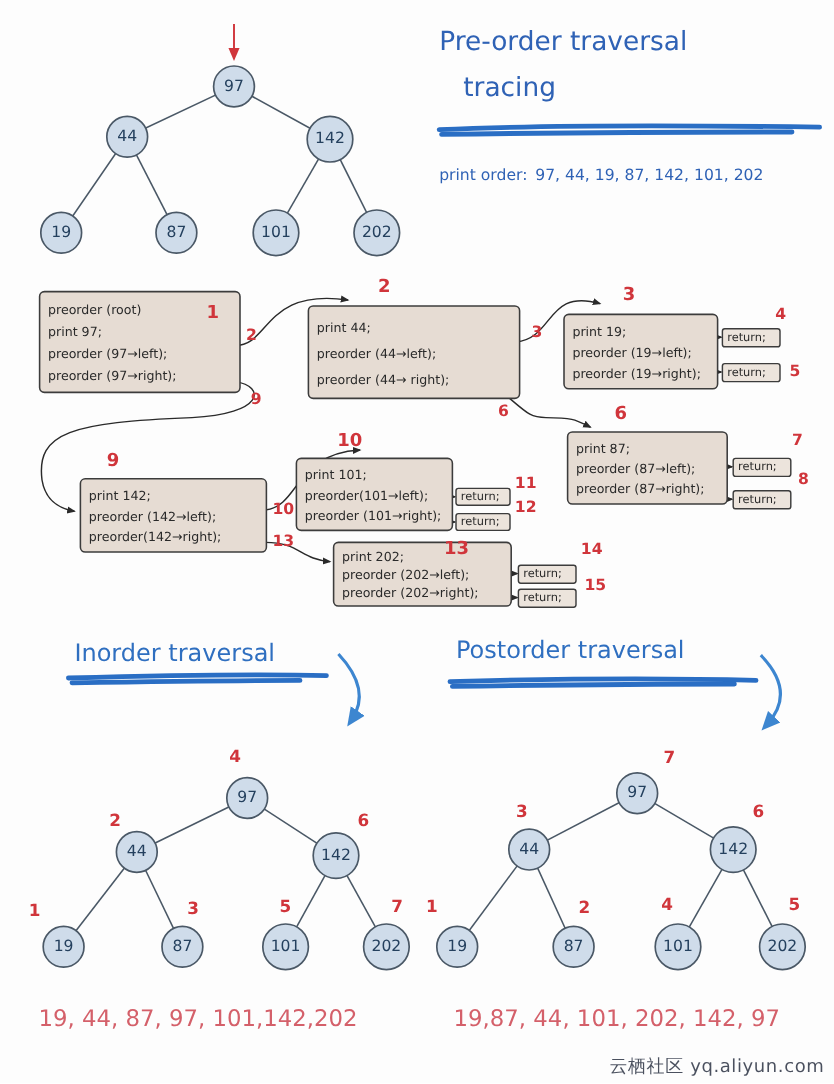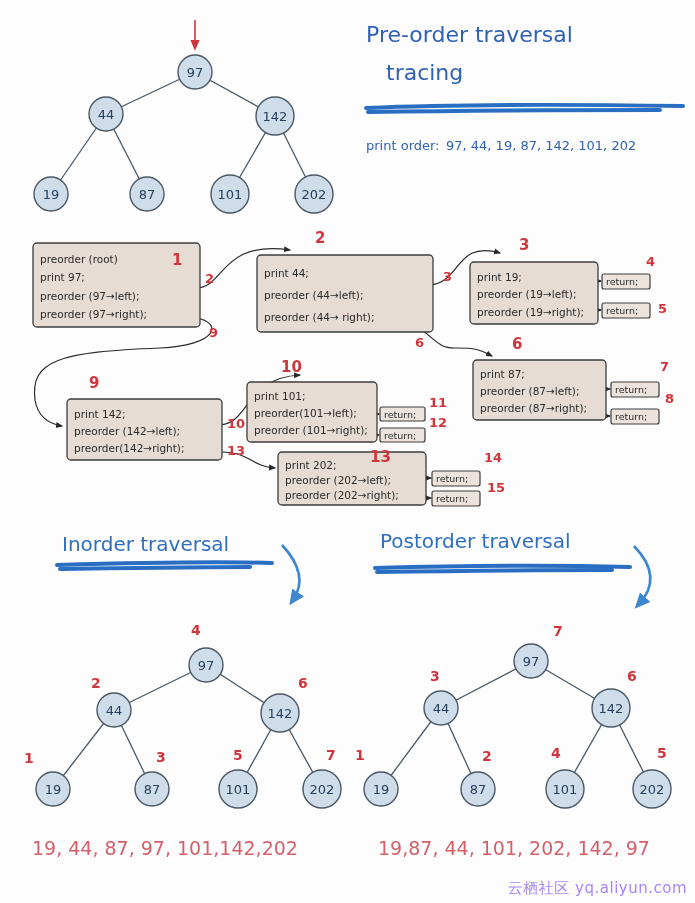--- a/index.html
+++ b/index.html
@@ -106,21 +106,21 @@
   }
   .section-title {
     fill: #2f6fc0;
     font-family: "DejaVu Sans", sans-serif;
     font-size: 20px;
   }
   .watermark {
     position: absolute;
     right: 8px;
     bottom: 5px;
-    color: #8b5cf6;
+    color: #0f172a;
     font-size: 15px;
     font-family: "DejaVu Sans", sans-serif;
     letter-spacing: 0.5px;
     opacity: 0.75;
     user-select: none;
   }
 </style>
 </head>
 <body>
 

